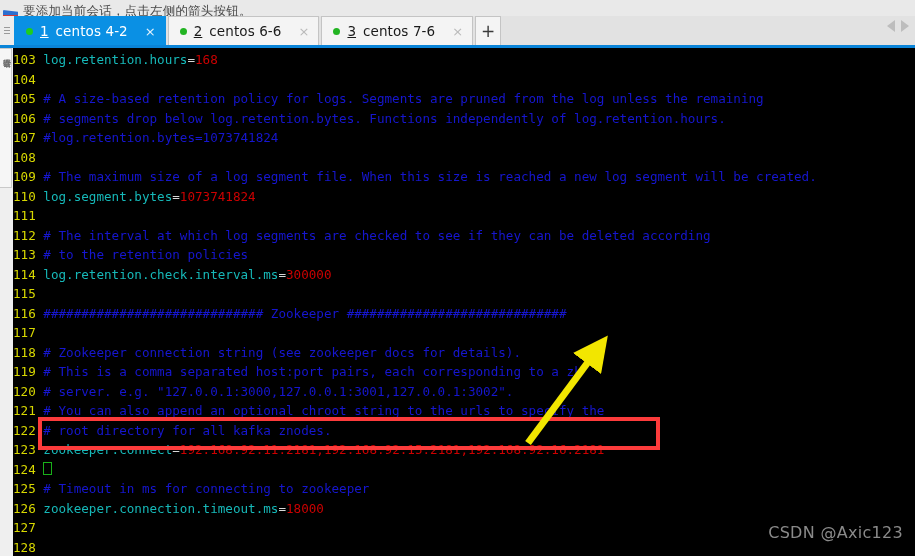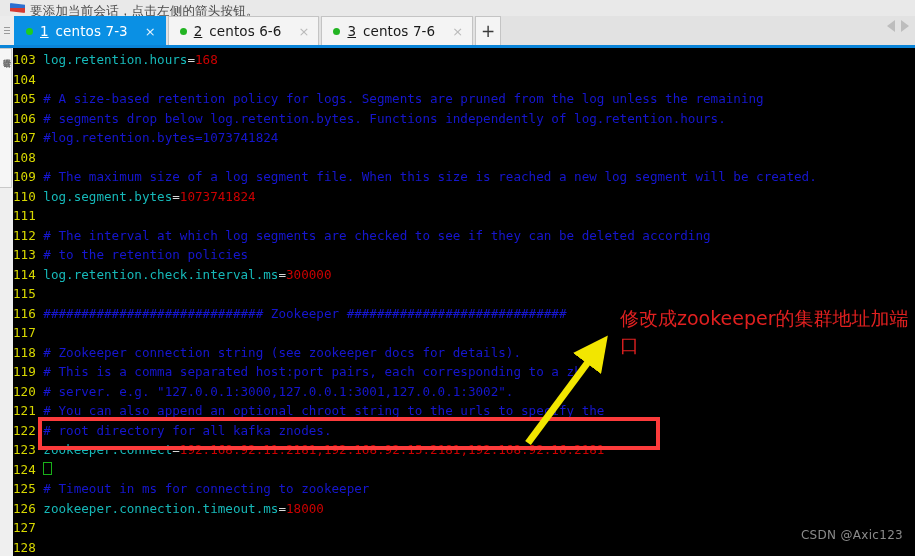--- a/index.html
+++ b/index.html
@@ -10,22 +10,22 @@
   }
   .app{position:relative;width:915px;height:556px;overflow:hidden;background:#e6e6e6;}
 
   
   .hint-strip{
     position:absolute;left:0;top:0;width:915px;height:16px;
     background:#e9e9e9;overflow:hidden;
     display:flex;align-items:flex-end;
   }
   .hint-inner{
-    display:flex;align-items:flex-start;gap:5px;
-    padding-left:10px;
+    display:flex;align-items:flex-end;gap:5px;
+    padding-left:3px;
     transform:translateY(4px);
   }
   .hint-flag{
     width:15px;height:10px;
     background:linear-gradient(180deg,#2d6fd0 0 50%,#d53a33 50% 100%);
     flex:0 0 auto;border-radius:1px;
     clip-path:polygon(0 0,100% 18%,100% 100%,0 82%);
   }
   .hint-text{
     font-family:"DejaVu Sans","Liberation Sans",sans-serif;
@@ -125,21 +125,21 @@
   }
   .annot{
     position:absolute;left:620px;top:305px;width:290px;
     font-family:"DejaVu Sans","Liberation Sans",sans-serif;
     font-size:19px;line-height:27px;color:#e02020;font-weight:400;
   }
   .arrow-svg{position:absolute;left:0;top:0;width:915px;height:556px;pointer-events:none;}
   .watermark{
     position:absolute;right:12px;bottom:14px;
     font-family:"DejaVu Sans","Liberation Sans",sans-serif;
-    font-size:12px;color:#8a8a8a;letter-spacing:.3px;
+    font-size:16px;color:#8a8a8a;letter-spacing:.3px;
   }
 </style>
 </head>
 <body>
 
 <div class="app">
 
   <div class="hint-strip">
     <div class="hint-inner">
       <span class="hint-flag"></span>
@@ -151,21 +151,21 @@
     <div class="tabscroll-left">
       <span class="pip"></span>
       <span class="pip"></span>
       <span class="pip"></span>
     </div>
     <div class="tabs">
 
       <div class="tab active">
         <span class="dot"></span>
         <span class="num">1</span>
-        <span class="label">centos 7-3</span>
+        <span class="label">centos 4-2</span>
         <span class="tclose">×</span>
       </div>
 
       <div class="tab">
         <span class="dot"></span>
         <span class="num">2</span>
         <span class="label">centos 6-6</span>
         <span class="tclose">×</span>
       </div>
 
@@ -199,16 +199,15 @@
 
   <svg class="arrow-svg" viewBox="0 0 915 556">
     <defs>
       <marker id="ah" markerWidth="5" markerHeight="5" refX="2.4" refY="2.5" orient="auto">
         <path d="M0,0 L5,2.5 L0,5 z" fill="#f2e600"></path>
       </marker>
     </defs>
     <line x1="528" y1="443" x2="597" y2="350" stroke="#f2e600" stroke-width="7" marker-end="url(#ah)"></line>
   </svg>
 
-  <div class="annot">修改成zookeeper的集群地址加端口</div>
 
   <div class="watermark">CSDN @Axic123</div>
 </div>
 
 </body></html>

